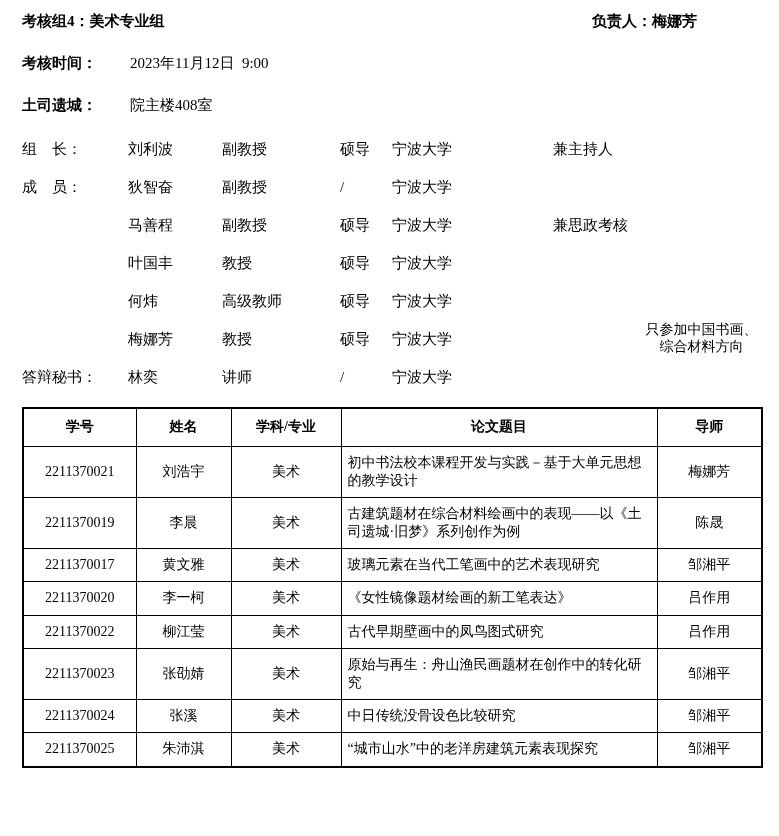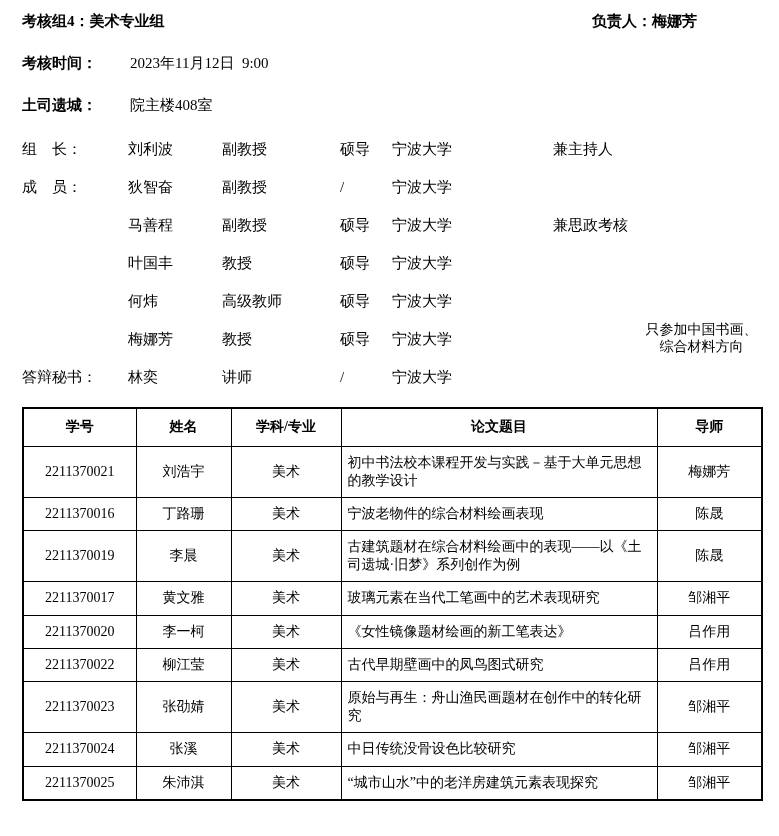--- a/index.html
+++ b/index.html
@@ -170,27 +170,20 @@
     </thead>
     <tbody id="students-body">
   <tr>
     <td>2211370021</td>
     <td>刘浩宇</td>
     <td>美术</td>
     <td class="thesis">初中书法校本课程开发与实践－基于大单元思想的教学设计</td>
     <td>梅娜芳</td>
   </tr>
 
-  <tr>
-    <td>2211370016</td>
-    <td>丁路珊</td>
-    <td>美术</td>
-    <td class="thesis">宁波老物件的综合材料绘画表现</td>
-    <td>陈晟</td>
-  </tr>
 
   <tr>
     <td>2211370019</td>
     <td>李晨</td>
     <td>美术</td>
     <td class="thesis">古建筑题材在综合材料绘画中的表现——以《土司遗城·旧梦》系列创作为例</td>
     <td>陈晟</td>
   </tr>
 
   <tr>

